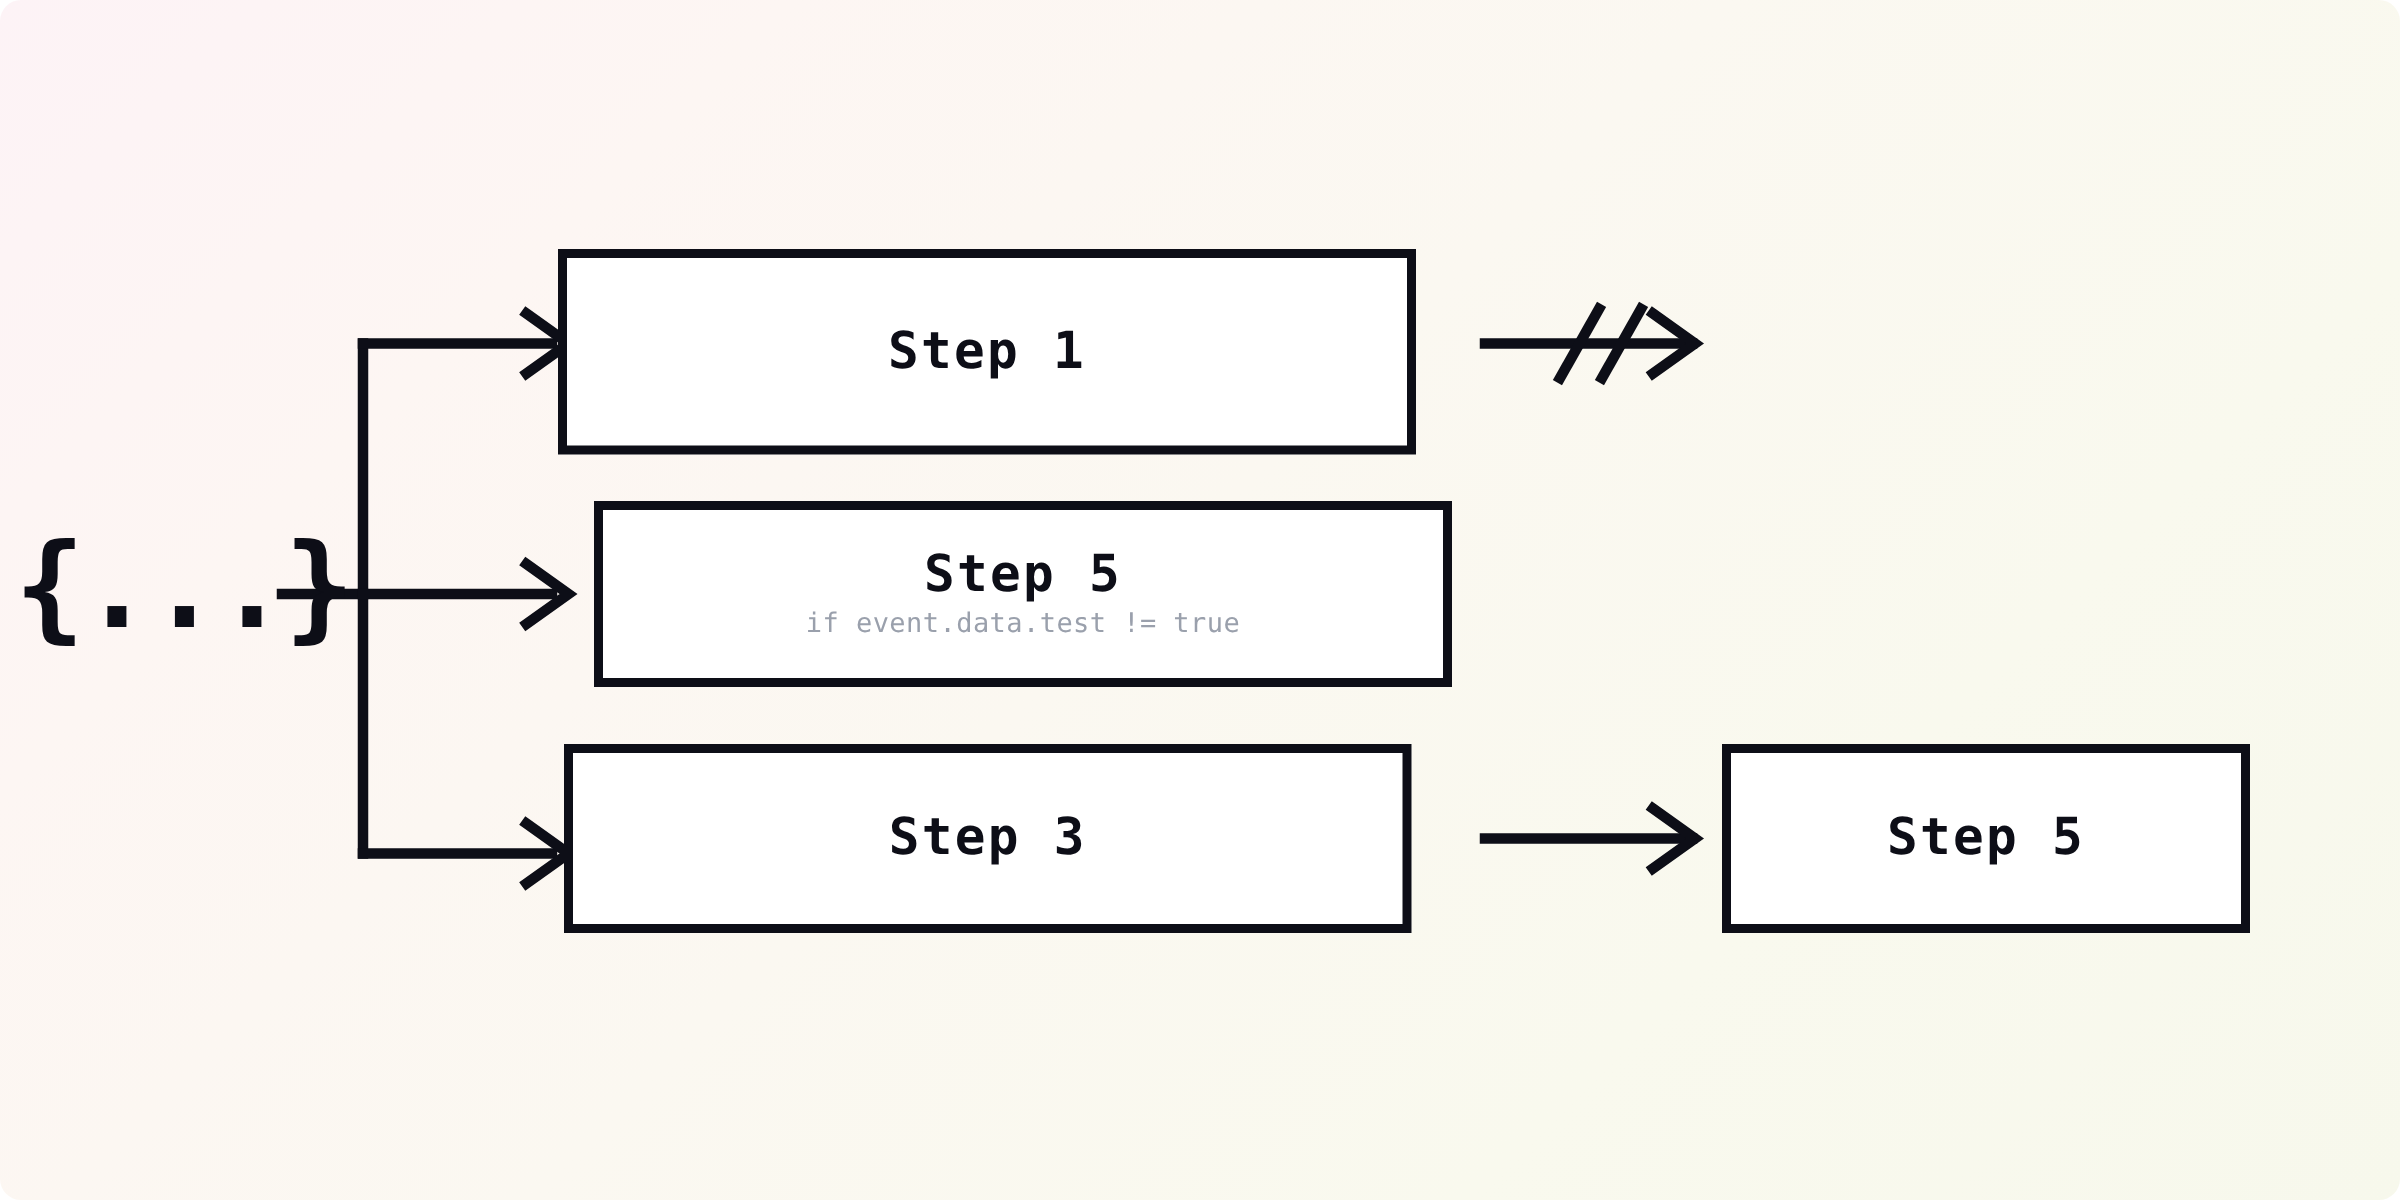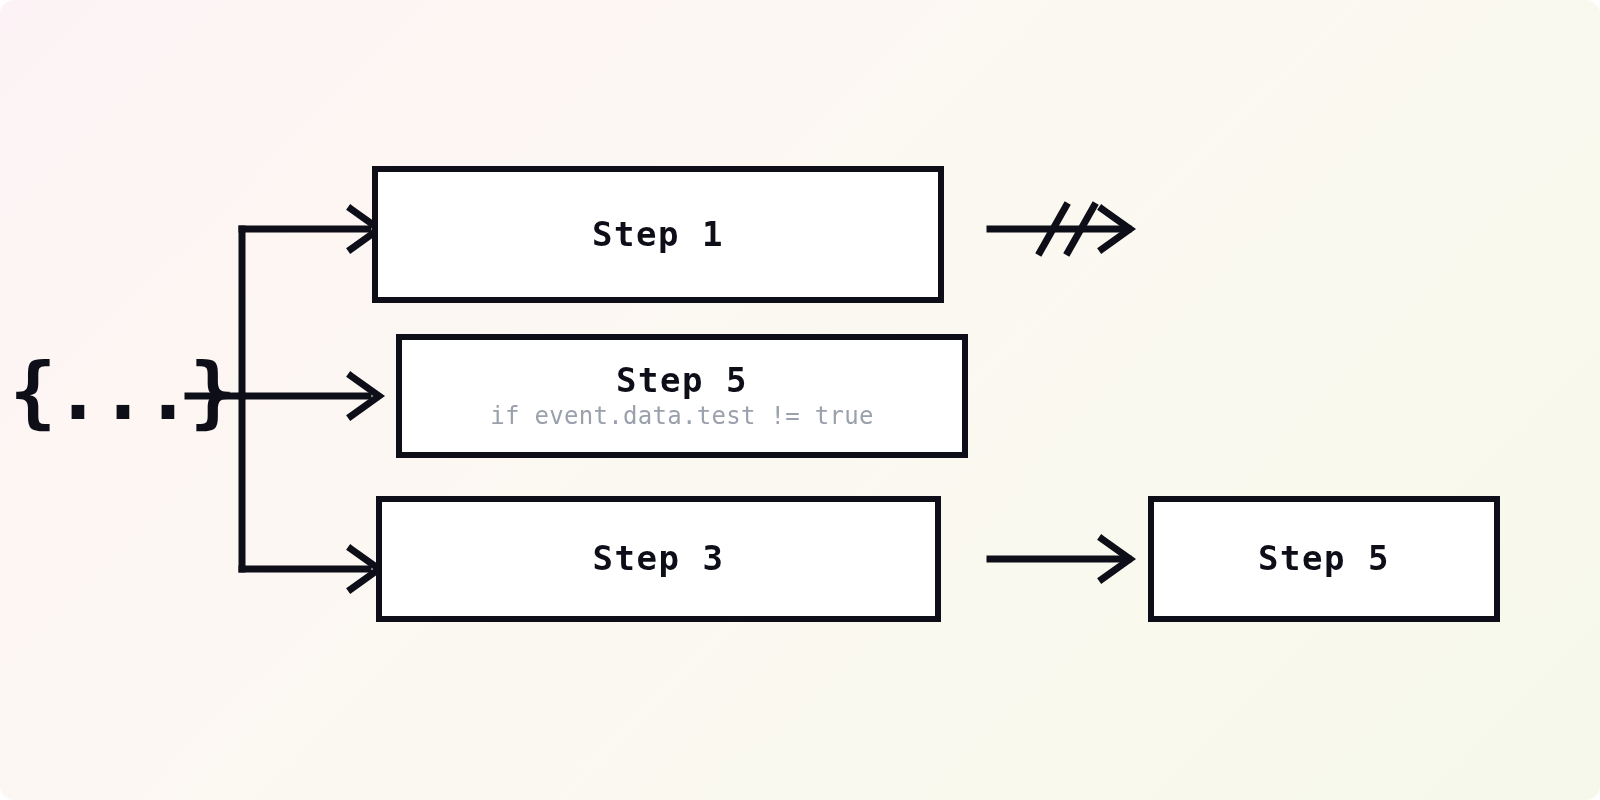--- a/index.html
+++ b/index.html
@@ -57,21 +57,21 @@
     font-family: "DejaVu Sans Mono", monospace;
     font-weight: 700;
     font-size: 34px;
     letter-spacing: 1.5px;
     color: #0d0e17;
     white-space: nowrap;
   }
   .node-sub {
     font-family: "DejaVu Sans Mono", monospace;
     font-weight: 400;
-    font-size: 24px;
+    font-size: 18px;
     letter-spacing: 0.3px;
     color: #9aa0ac;
     white-space: nowrap;
     margin-top: 6px;
   }
 
   #node-step1 { left: 372px;  top: 166px; width: 572px; height: 137px; }
   #node-step2 { left: 396px;  top: 334px; width: 572px; height: 124px; }
   #node-step3 { left: 376px;  top: 496px; width: 565px; height: 126px; }
   #node-step5 { left: 1148px; top: 166px; width: 352px; height: 126px; }

